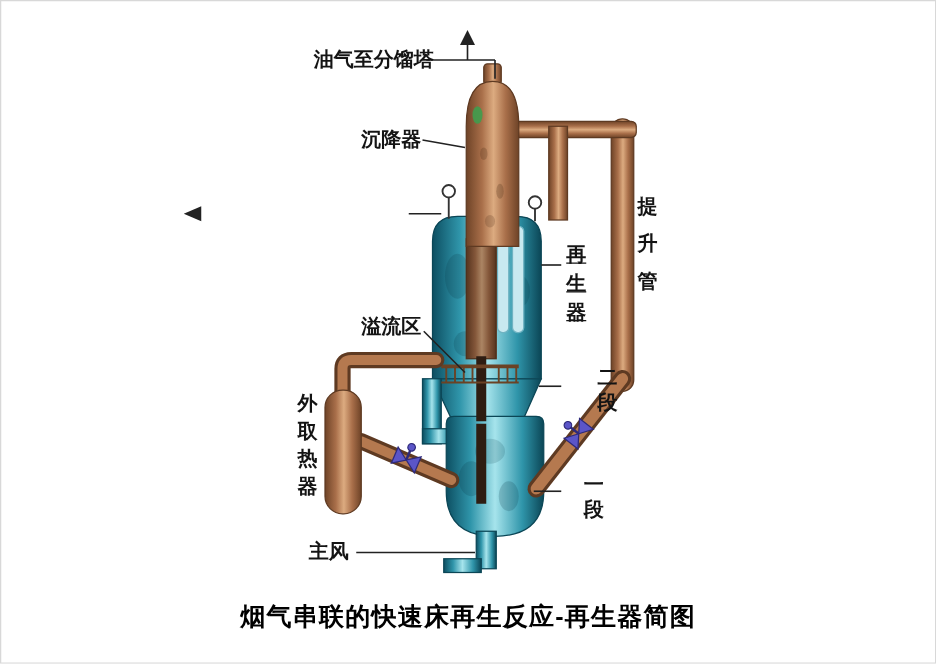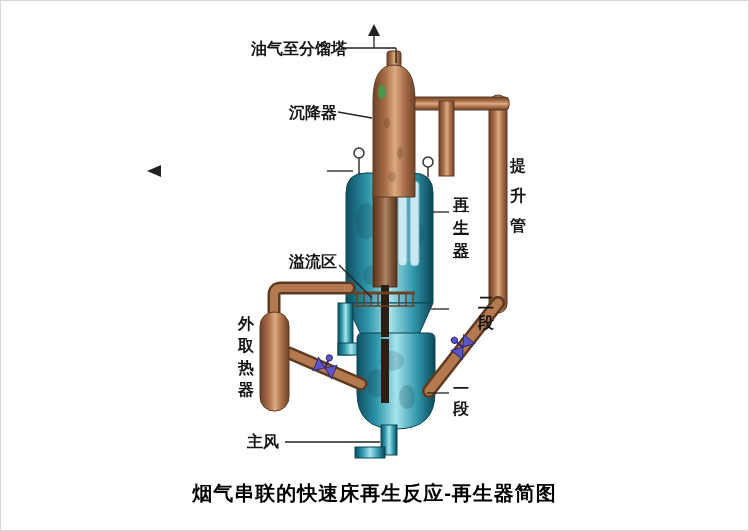--- a/index.html
+++ b/index.html
@@ -174,17 +174,17 @@
     <polygon points="160,164 160,176 146,170" fill="#222"></polygon>
   </svg>
 
   <div class="label" style="left:250px;top:39px;">油气至分馏塔</div>
   <div class="label" style="left:288px;top:103px;">沉降器</div>
   <div class="vlabel" style="left:508px;top:150px;line-height:30px;">提升管</div>
   <div class="vlabel" style="left:451px;top:192px;line-height:23px;text-decoration:underline;">再生器</div>
   <div class="label" style="left:288px;top:252px;">溢流区</div>
   <div class="vlabel" style="left:236px;top:312px;line-height:22px;">外取热器</div>
   <div class="vlabel" style="left:451px;top:292px;line-height:20px;margin-left:25px;">二段</div>
-  <div class="vlabel" style="left:451px;top:378px;line-height:20px;">一段</div>
+  <div class="vlabel" style="left:465px;top:378px;line-height:20px;">一段</div>
   <div class="label" style="left:246px;top:432px;">主风</div>
 
   <div class="title">烟气串联的快速床再生反应-再生器简图</div>
 </div>
 
 </body></html>

